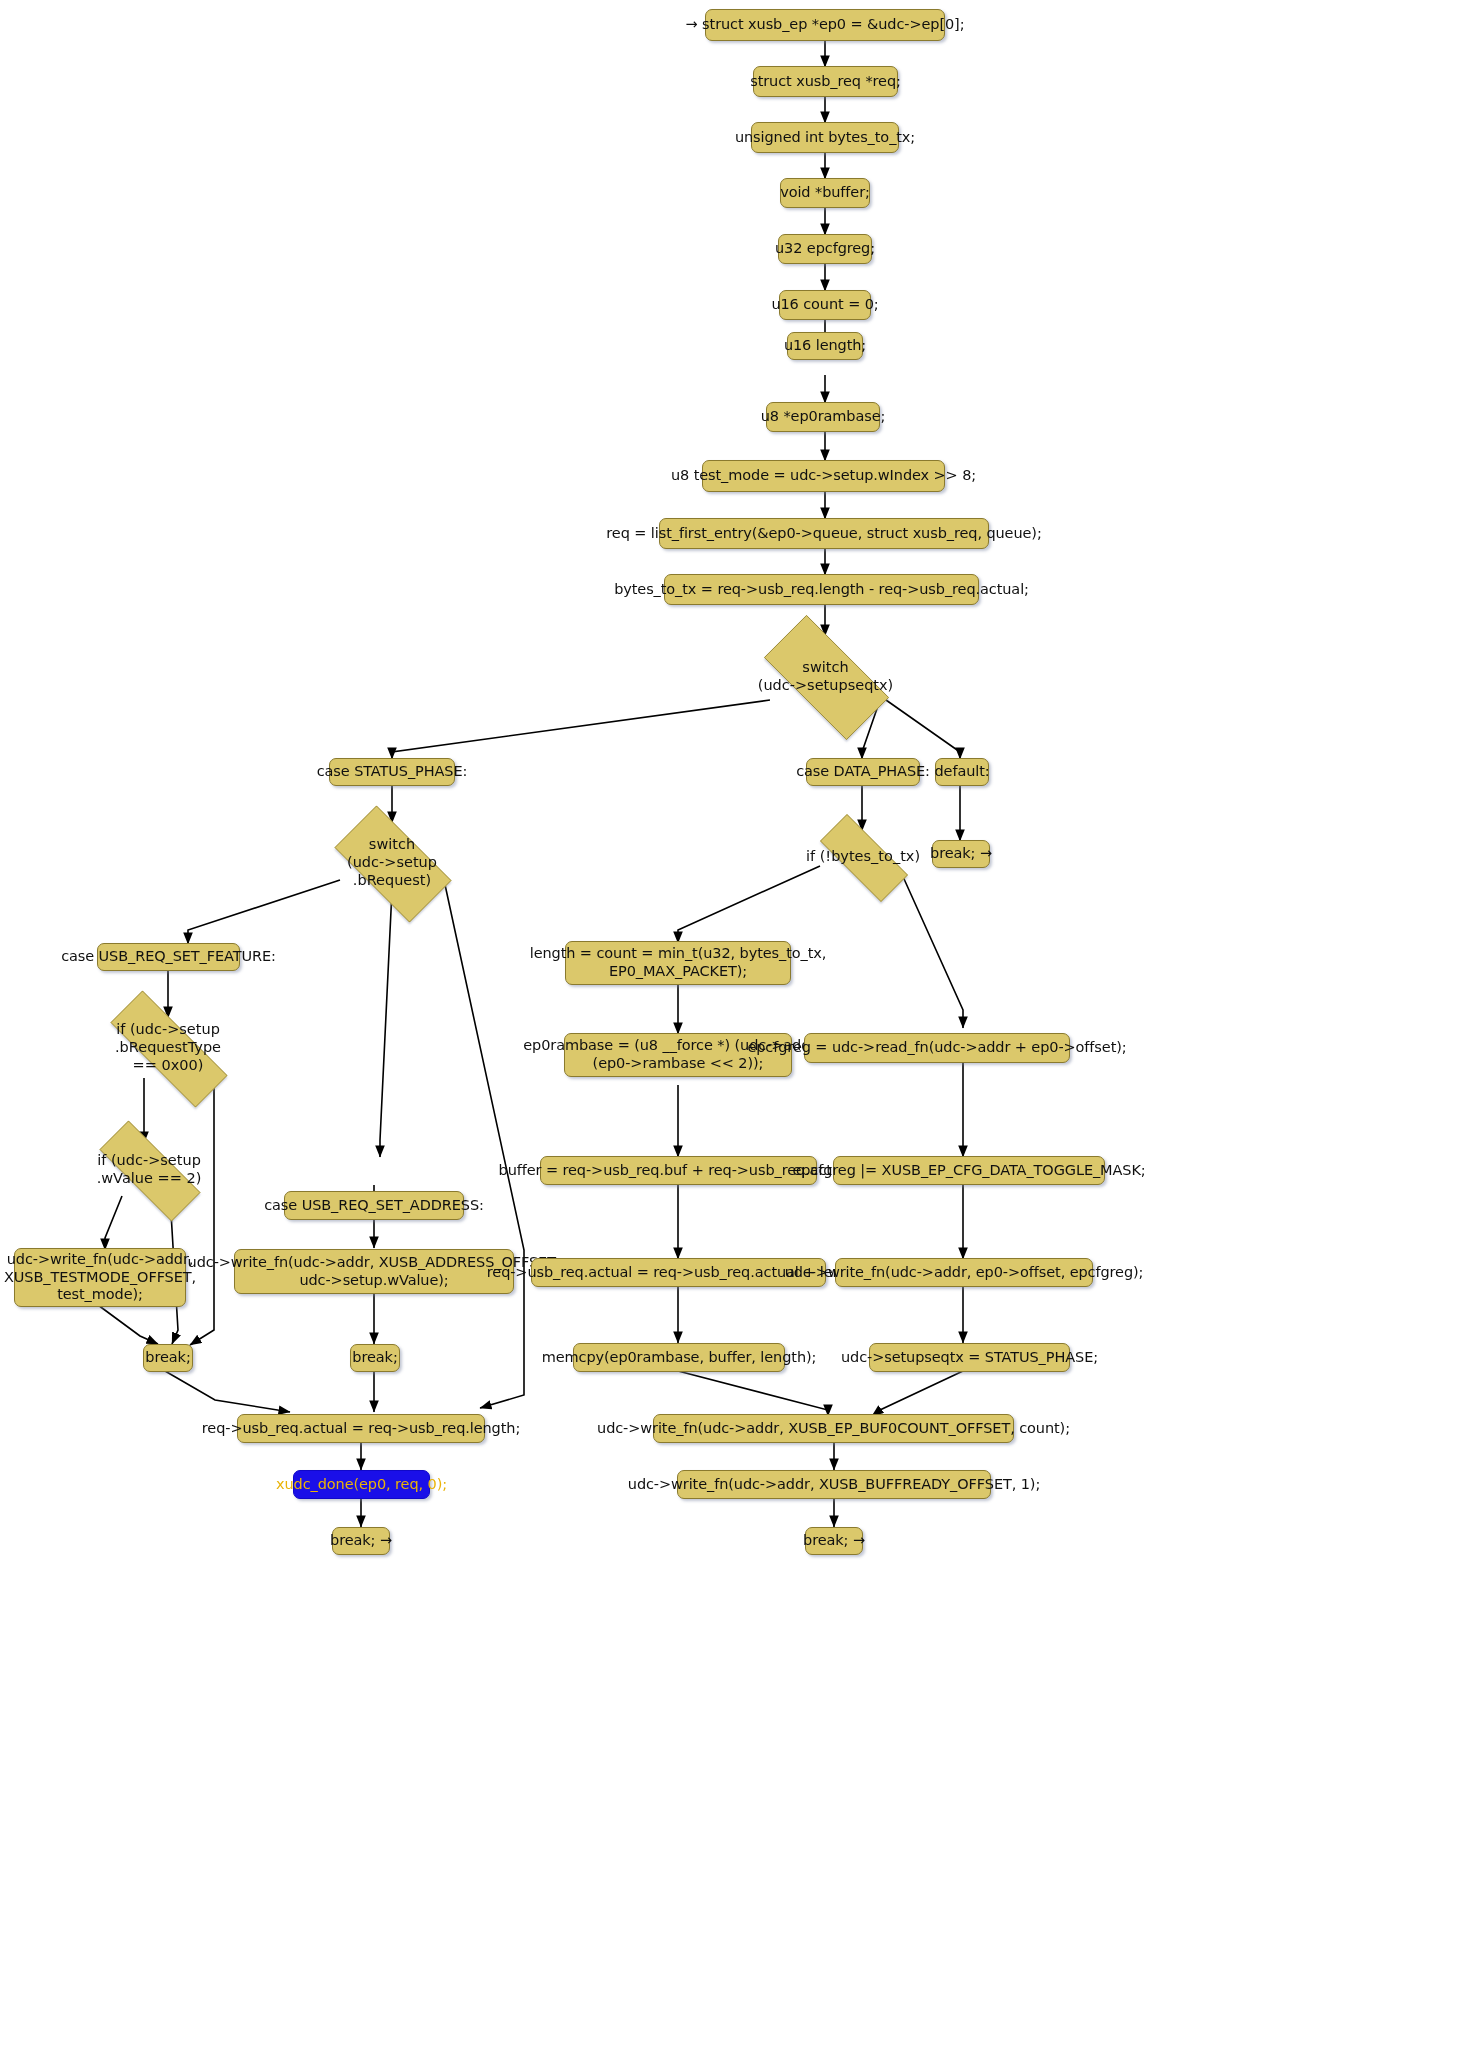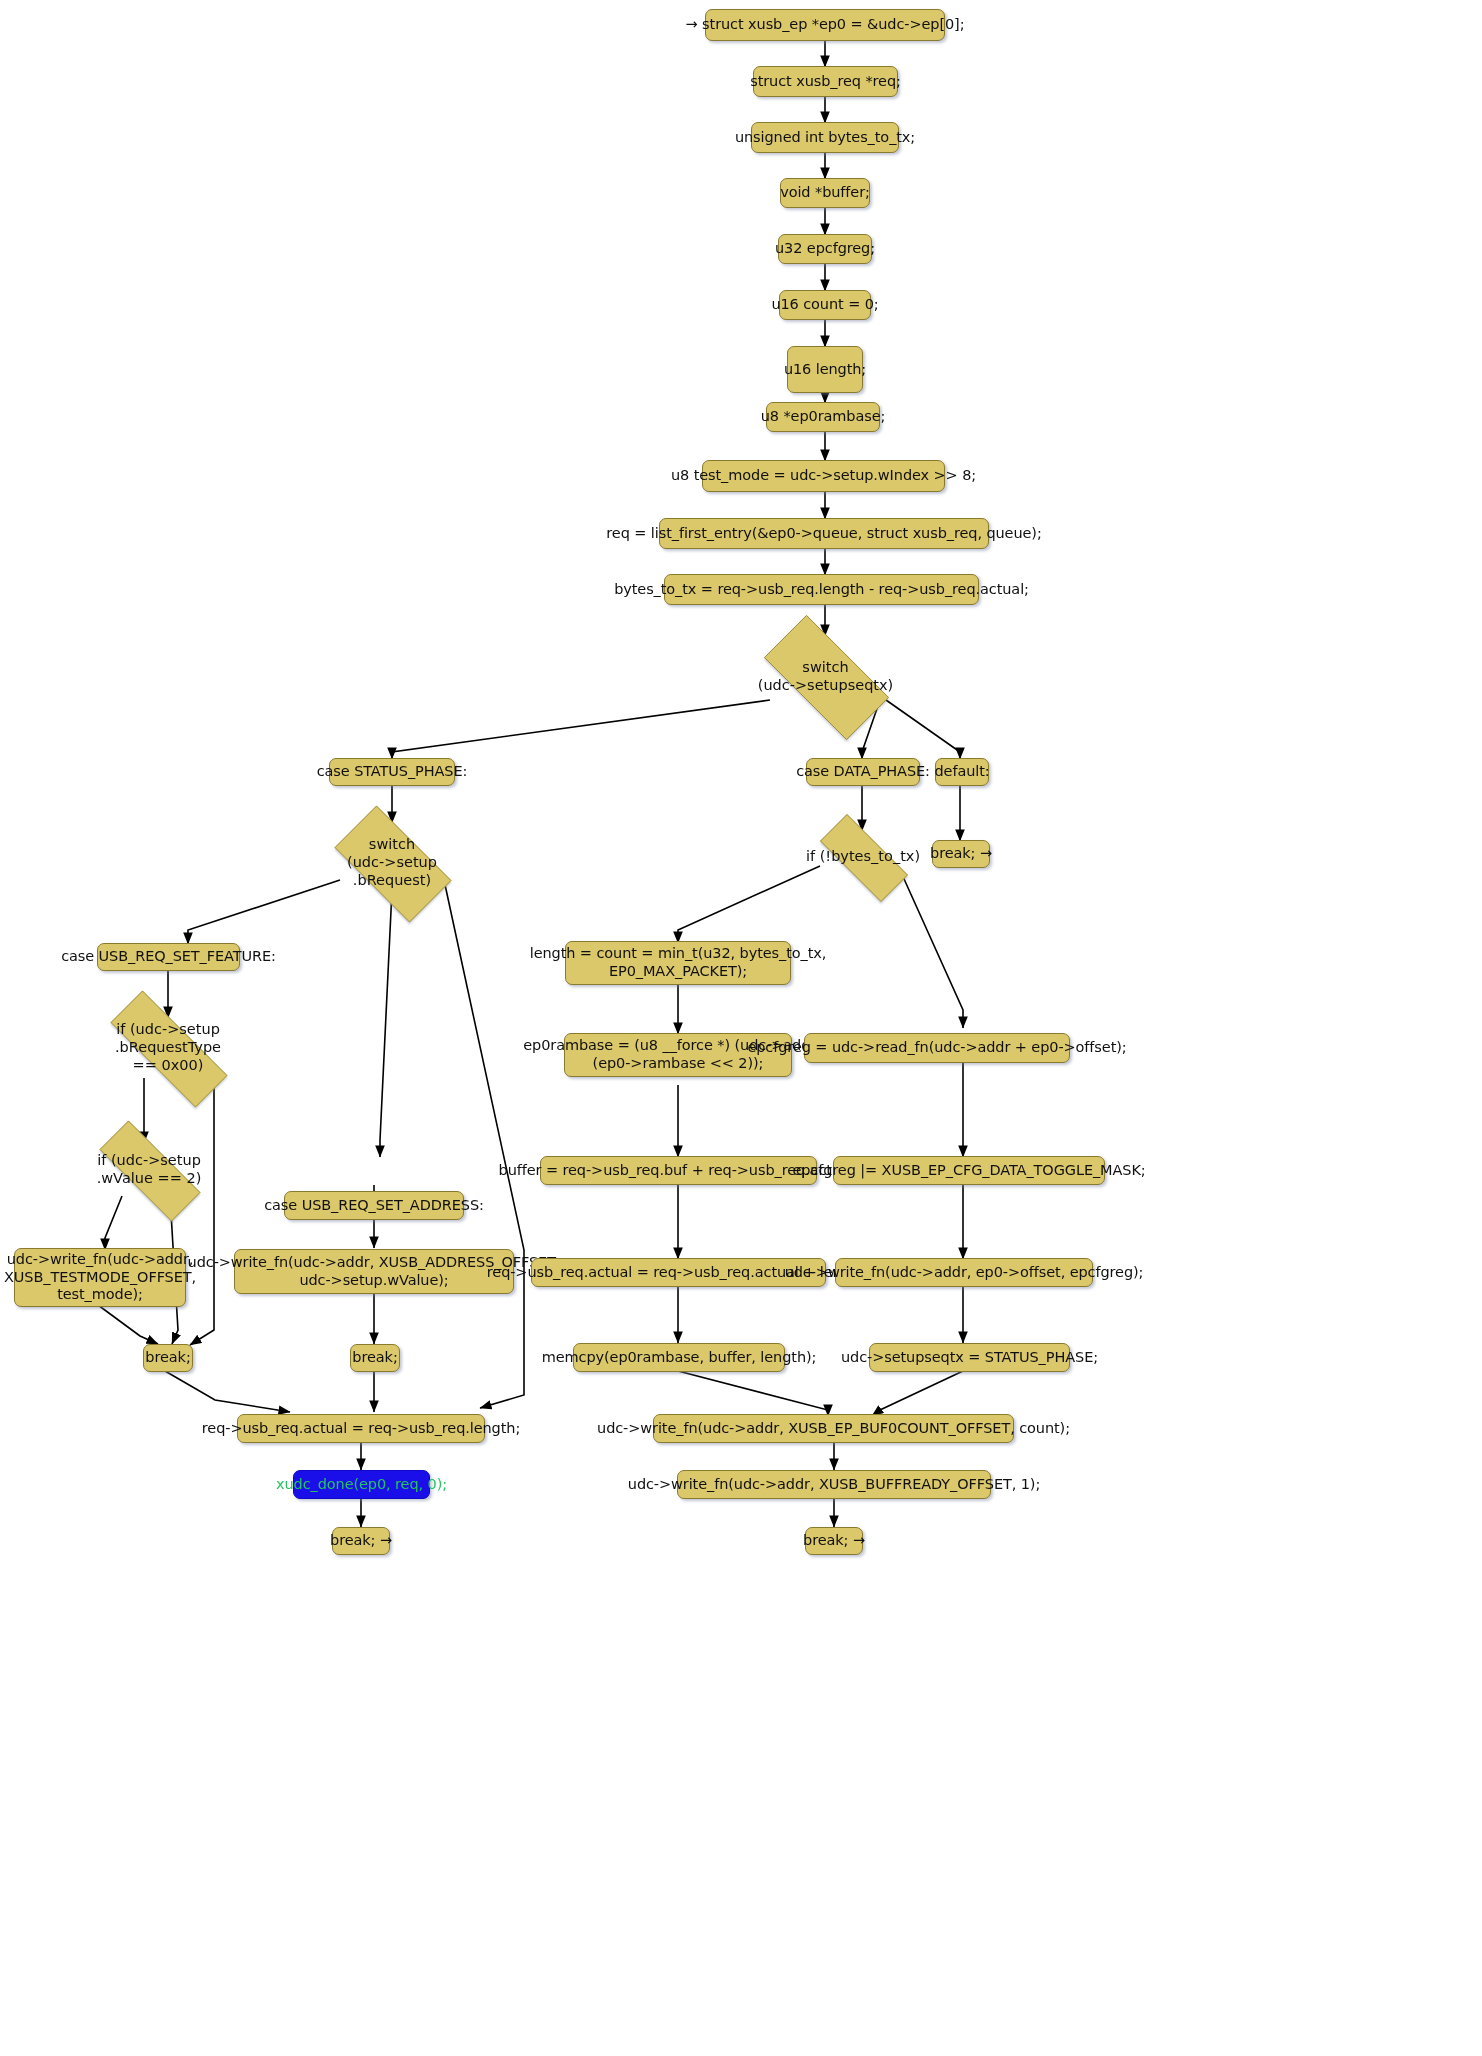--- a/index.html
+++ b/index.html
@@ -37,21 +37,21 @@
     display: flex;
     align-items: center;
     justify-content: center;
     padding: 3px 9px;
     white-space: pre;
     box-shadow: 2px 2px 3px rgba(120,130,160,0.45);
     letter-spacing: -0.1px;
   }
   .node.highlight {
     background: #1a0fe8;
-    color: #22c55e;
+    color: #eab308;
     border-color: #1008c8;
   }
   .diamond {
     position: absolute;
     display: flex;
     align-items: center;
     justify-content: center;
     color: #101010;
     font-size: 14.5px;
     line-height: 1.24;
@@ -169,21 +169,21 @@
   <div class="node" style="left:753px; top:66px; width:145px; height:31px;">struct xusb_req *req;</div>
 
   <div class="node" style="left:751px; top:122px; width:148px; height:31px;">unsigned int bytes_to_tx;</div>
 
   <div class="node" style="left:780px; top:178px; width:90px; height:30px;">void *buffer;</div>
 
   <div class="node" style="left:778px; top:234px; width:94px; height:30px;">u32 epcfgreg;</div>
 
   <div class="node" style="left:779px; top:290px; width:92px; height:30px;">u16 count = 0;</div>
 
-  <div class="node" style="left:787px; top:346px; width:76px; height:47px;">u16 length;</div>
+  <div class="node" style="left:787px; top:332px; width:76px; height:28px;">u16 length;</div>
 
   <div class="node" style="left:766px; top:402px; width:114px; height:30px;">u8 *ep0rambase;</div>
 
   <div class="node" style="left:702px; top:460px; width:243px; height:32px;">u8 test_mode = udc-&gt;setup.wIndex &gt;&gt; 8;</div>
 
   <div class="node" style="left:659px; top:518px; width:330px; height:31px;">req = list_first_entry(&amp;ep0-&gt;queue, struct xusb_req, queue);</div>
 
   <div class="node" style="left:664px; top:574px; width:315px; height:31px;">bytes_to_tx = req-&gt;usb_req.length - req-&gt;usb_req.actual;</div>
 
   <div class="diamond" style="left:744px; top:635px; width:163px; height:83px;">

